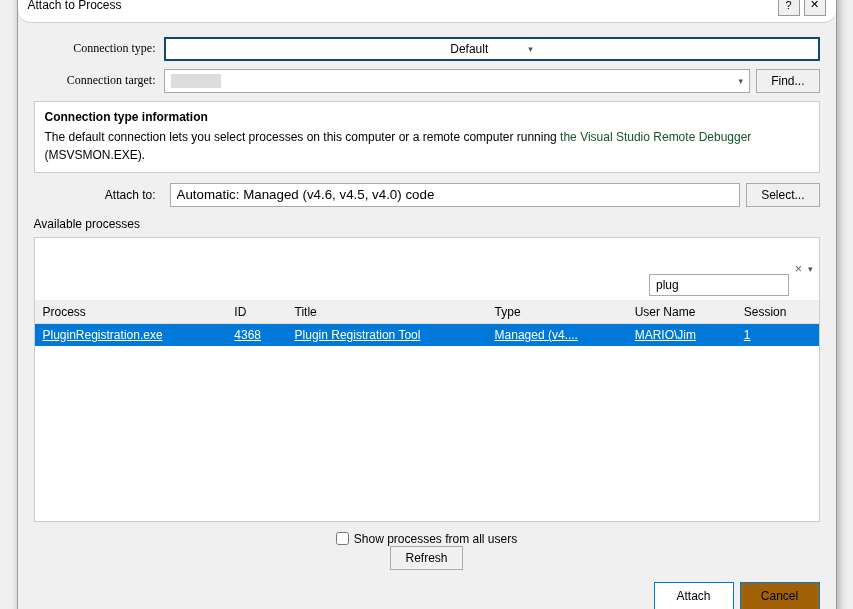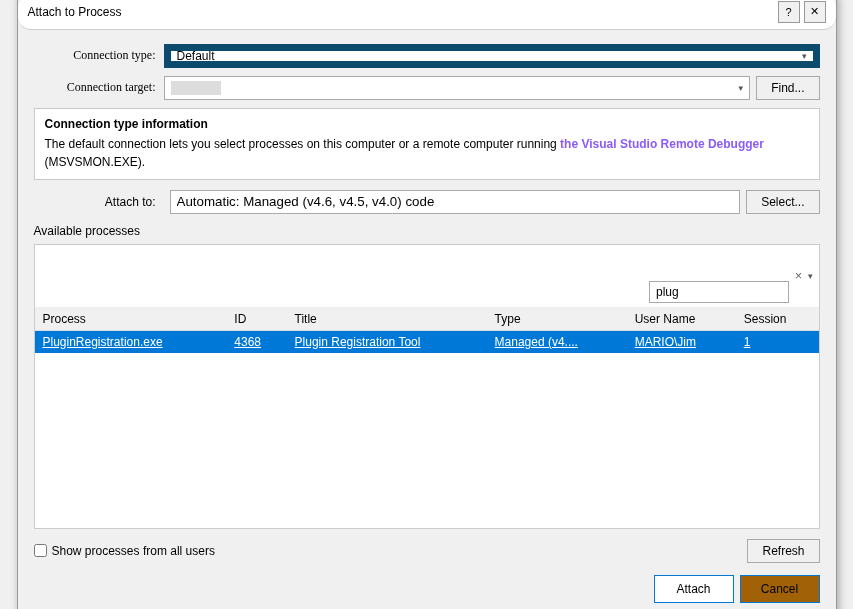--- a/index.html
+++ b/index.html
@@ -65,27 +65,27 @@
       font-family: Liberation Serif, serif;
     }
     .form-control-area {
       flex: 1;
       display: flex;
       align-items: center;
       gap: 6px;
     }
     .dropdown {
       flex: 1;
-      border: 7px solid #0c4a6e;
+      border: 2px solid #0c4a6e;
       background: #fff;
       padding: 3px 6px;
       height: 24px;
       display: flex;
       align-items: center;
-      justify-content: space-between;
+      justify-content: center;
       cursor: pointer;
       gap: 40px;
     }
     .dropdown-arrow {
       font-size: 9px;
       color: #555;
     }
     .input-with-arrow {
       flex: 1;
       border: 1px solid #aaa;
@@ -120,22 +120,21 @@
     }
     .info-box-title {
       font-weight: bold;
       margin-bottom: 4px;
     }
     .info-box-text {
       color: #000;
       line-height: 1.5;
     }
     .info-box-link {
-      color: #8b5cf6;
-      font-weight: bold;
+      color: #14532d;
     }
     .attach-row {
       display: flex;
       align-items: center;
       margin-bottom: 10px;
       gap: 6px;
     }
     .attach-label {
       width: 130px;
       text-align: right;
@@ -209,20 +208,21 @@
     }
     .process-table-container {
       height: 220px;
       overflow-y: auto;
     }
     .bottom-bar {
       display: flex;
       align-items: center;
       justify-content: space-between;
       margin-top: 4px;
+      flex-direction: column;
     }
     .checkbox-label {
       display: flex;
       align-items: center;
       gap: 5px;
       cursor: pointer;
     }
     .action-buttons {
       display: flex;
       gap: 6px;

